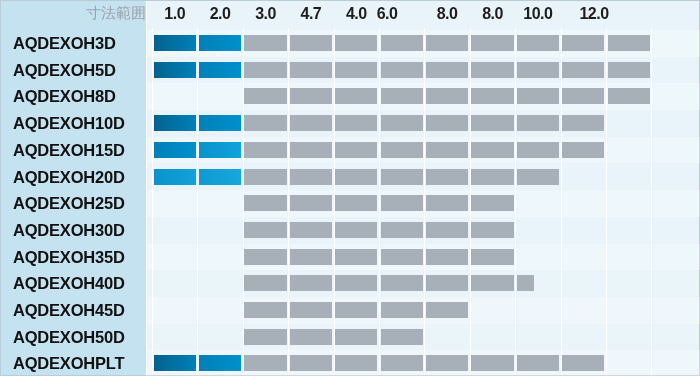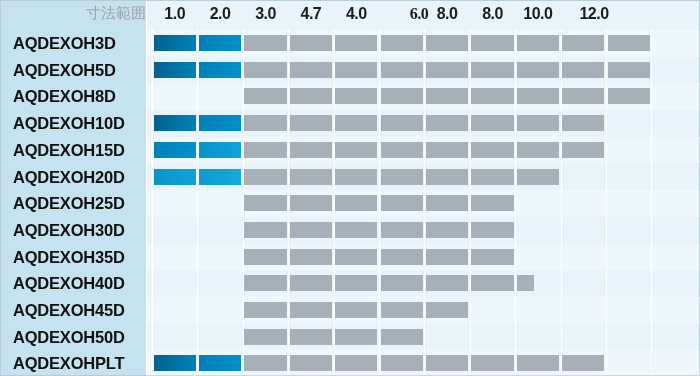--- a/index.html
+++ b/index.html
@@ -138,21 +138,21 @@
   <div id="label-column"></div>
   <div id="col-divider"></div>
 
   <div id="header-row">
     <div id="header-label">寸法範囲</div>
   <div class="tick-label" style="left: 143.7px; width: 60px;">1.0</div>
       <div class="tick-label" style="left: 189.1px; width: 60px;">2.0</div>
       <div class="tick-label" style="left: 234.5px; width: 60px;">3.0</div>
       <div class="tick-label" style="left: 279.9px; width: 60px;">4.7</div>
       <div class="tick-label" style="left: 325.3px; width: 60px;">4.0</div>
-      <div class="tick-label" style="left: 388px; width: 60px; font-family: Liberation Serif, serif;">6.0</div>
+      <div class="tick-label" style="left: 356px; width: 60px;">6.0</div>
       <div class="tick-label" style="left: 416.1px; width: 60px;">8.0</div>
       <div class="tick-label" style="left: 461.5px; width: 60px;">8.0</div>
       <div class="tick-label" style="left: 506.9px; width: 60px;">10.0</div>
       <div class="tick-label" style="left: 563px; width: 60px; text-align: center;">12.0</div>
     </div>
 
   <div id="plot-area">
       <div class="gridline" style="left: 6px;"></div>
       <div class="gridline" style="left: 51.4px;"></div>
       <div class="gridline" style="left: 96.8px;"></div>

